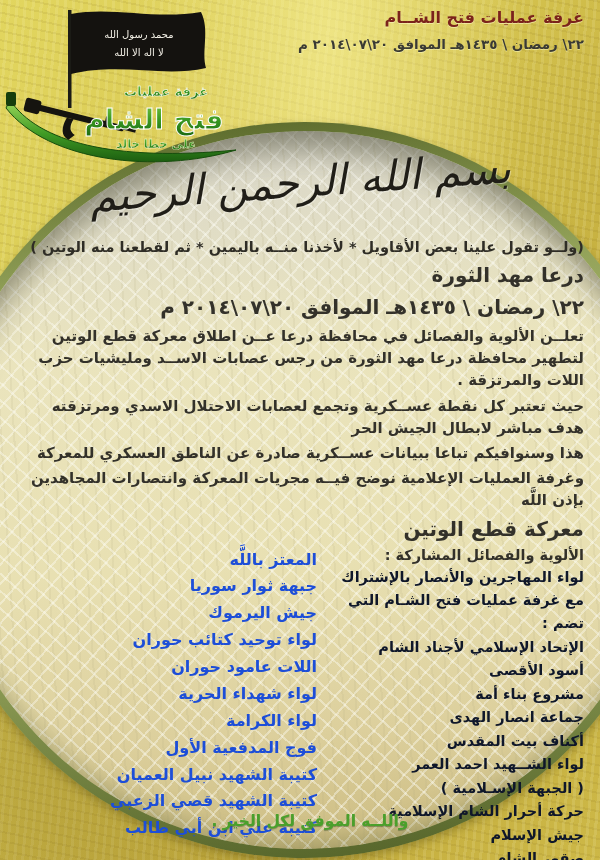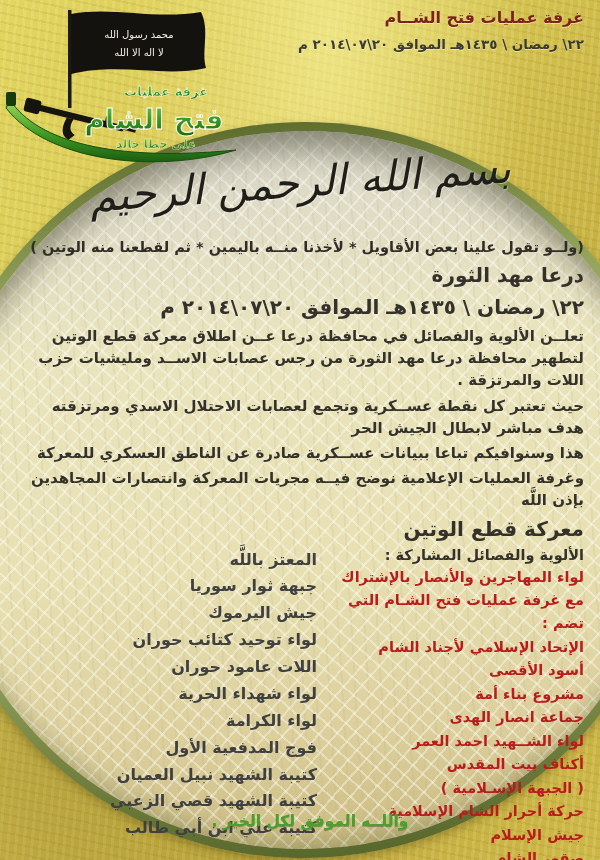--- a/index.html
+++ b/index.html
@@ -64,22 +64,22 @@
   }
   .content p{margin:0 0 3px 0;}
   .verse{font-size:14.5px;line-height:1.45;color:#2f2d26;}
   .line{font-size:20px;line-height:1.45;}
   .para{font-size:15px;line-height:1.48;}
   .battle{margin-top:2px;}
   .columns{display:flex;margin-top:1px;}
   .col{flex:0 0 auto;}
   .col-groups{width:47%;}
   .col-fsa{width:53%;padding-left:14px;box-sizing:border-box;}
-  .g-item{font-size:14.5px;line-height:1.62;color:#b91c1c;}
-  .f-item{font-size:16px;line-height:1.68;color:#404040;text-align:right;}
+  .g-item{font-size:14.5px;line-height:1.62;color:#0f172a;}
+  .f-item{font-size:16px;line-height:1.68;color:#1d4ed8;text-align:right;}
   .participants-heading{font-size:14.5px;}
   
   .footer{
     position:absolute;top:812px;left:140px;width:340px;z-index:6;
     text-align:center;direction:rtl;
     font-size:15.5px;font-weight:bold;color:#4aa02b;
     text-shadow:0 1px 1px rgba(40,60,15,.45),0 0 2px rgba(255,255,230,.4);
   }
 </style>
 </head>
@@ -157,22 +157,22 @@
     <div class="columns">
       <div class="col col-groups">
         <p class="participants-heading">الألوية والفصائل المشاركة :</p>
         <div>
             <div class="g-item">لواء المهاجرين والأنصار بالإشتراك</div>
             <div class="g-item">مع غرفة عمليات فتح الشـام التي تضم :</div>
             <div class="g-item">الإتحاد الإسلامي لأجناد الشام</div>
             <div class="g-item">أسود الأقصى</div>
             <div class="g-item">مشروع بناء أمة</div>
             <div class="g-item">جماعة انصار الهدى</div>
+            <div class="g-item">أكناف بيت المقدس</div>
             <div class="g-item">لواء الشــهيد احمد العمر</div>
-            <div class="g-item">أكناف بيت المقدس</div>
             <div class="g-item">( الجبهة الإسـلامية )</div>
             <div class="g-item">حركة أحرار الشام الإسلامية</div>
             <div class="g-item">جيش الإسلام</div>
             <div class="g-item">صقور الشام</div>
           </div>
       </div>
       <div class="col col-fsa">
         <div>
             <div class="f-item">المعتز باللَّه</div>
             <div class="f-item">جبهة ثوار سوريا</div>

